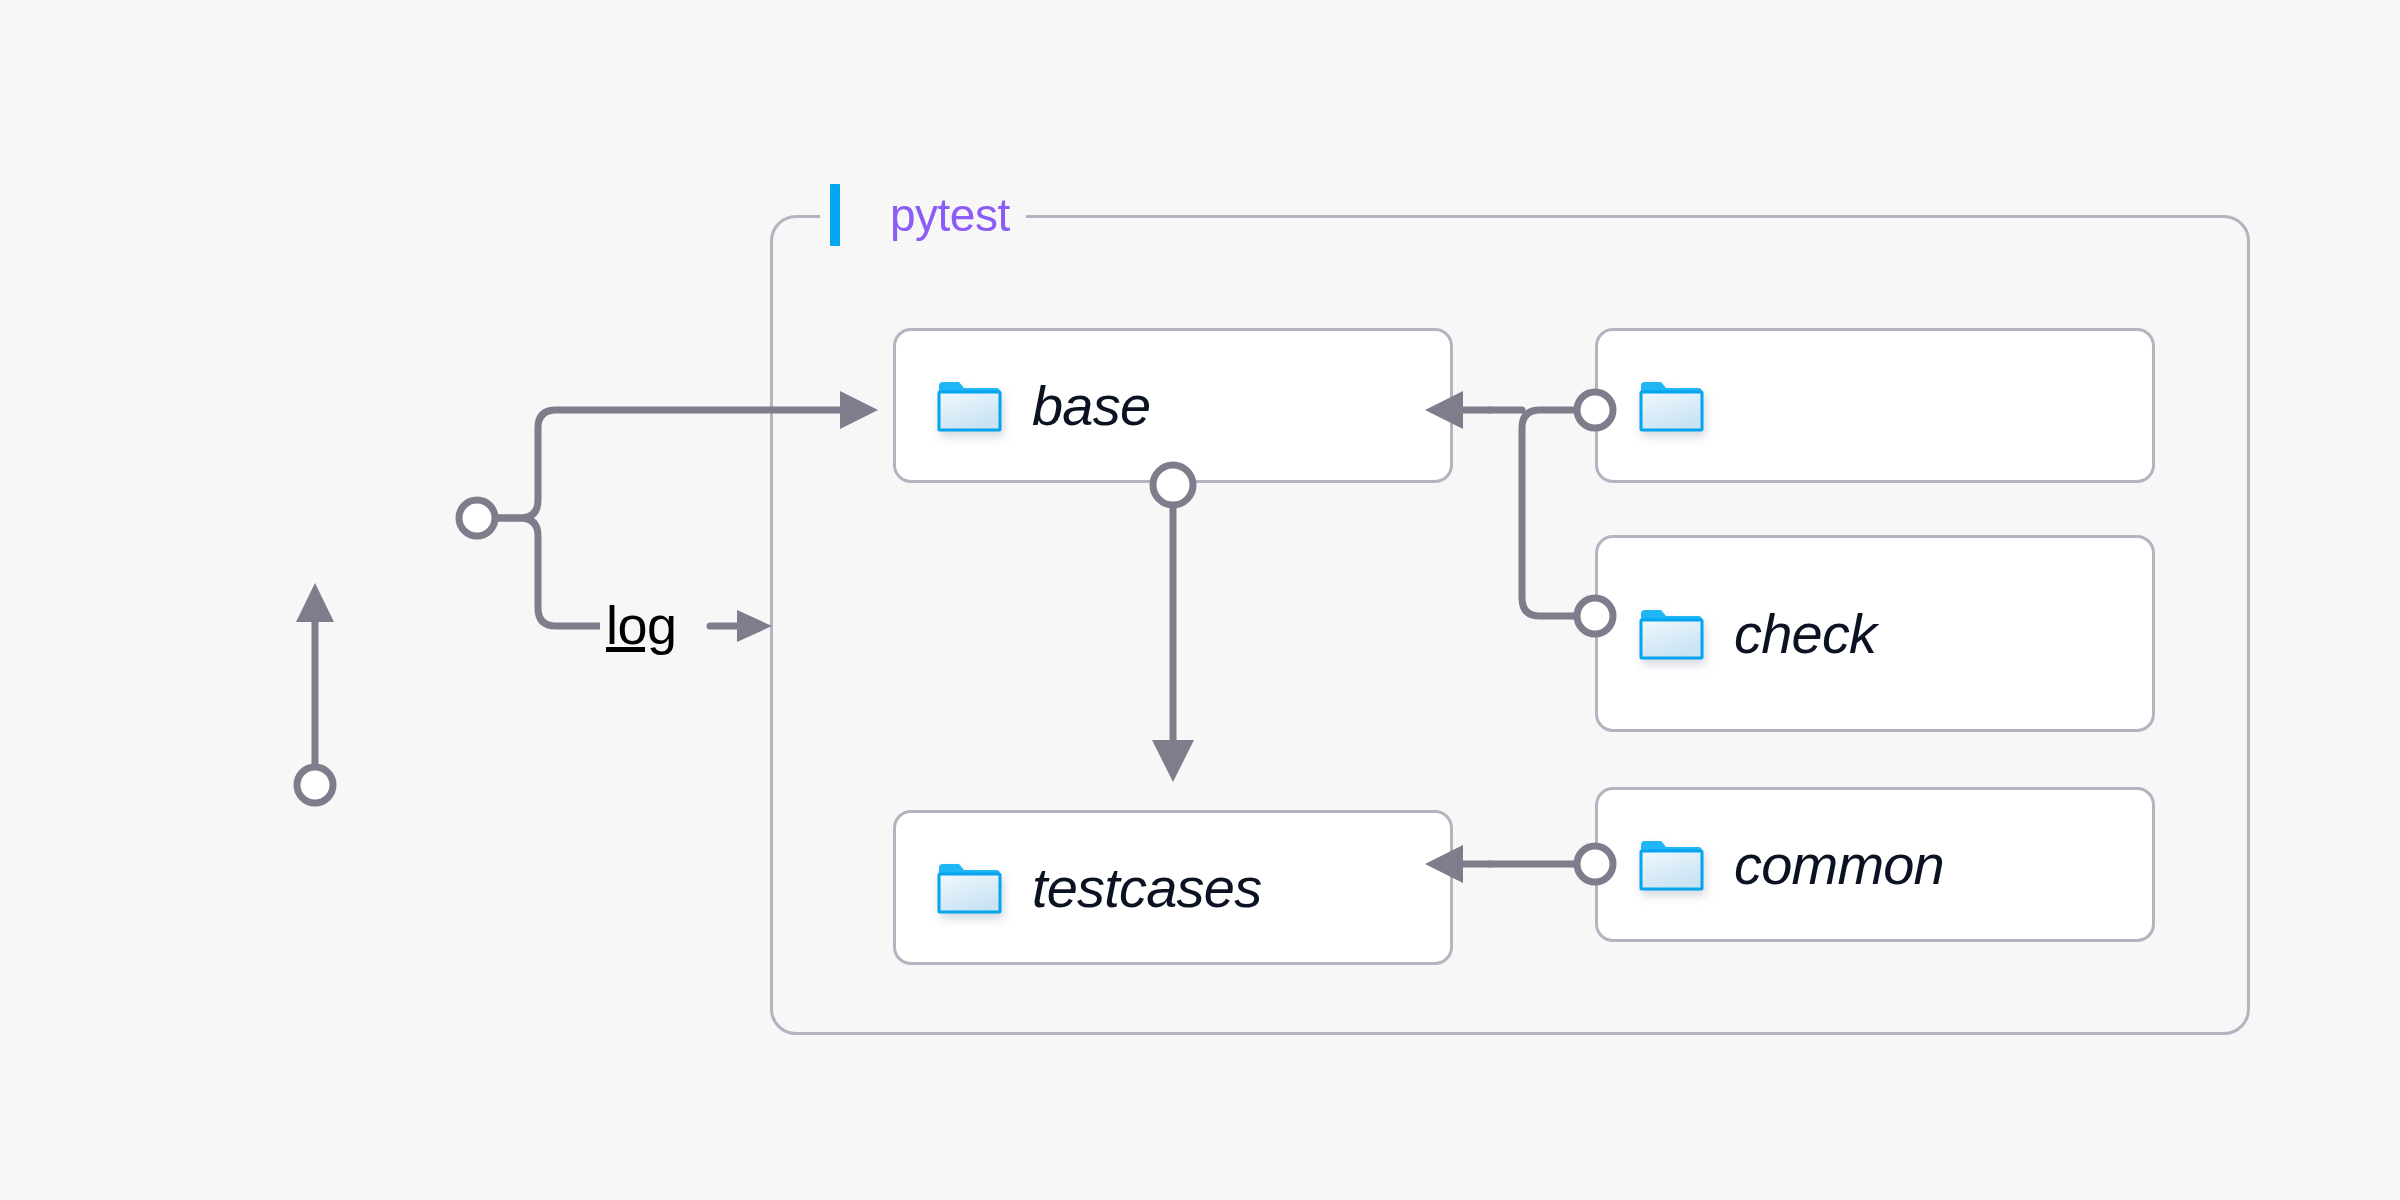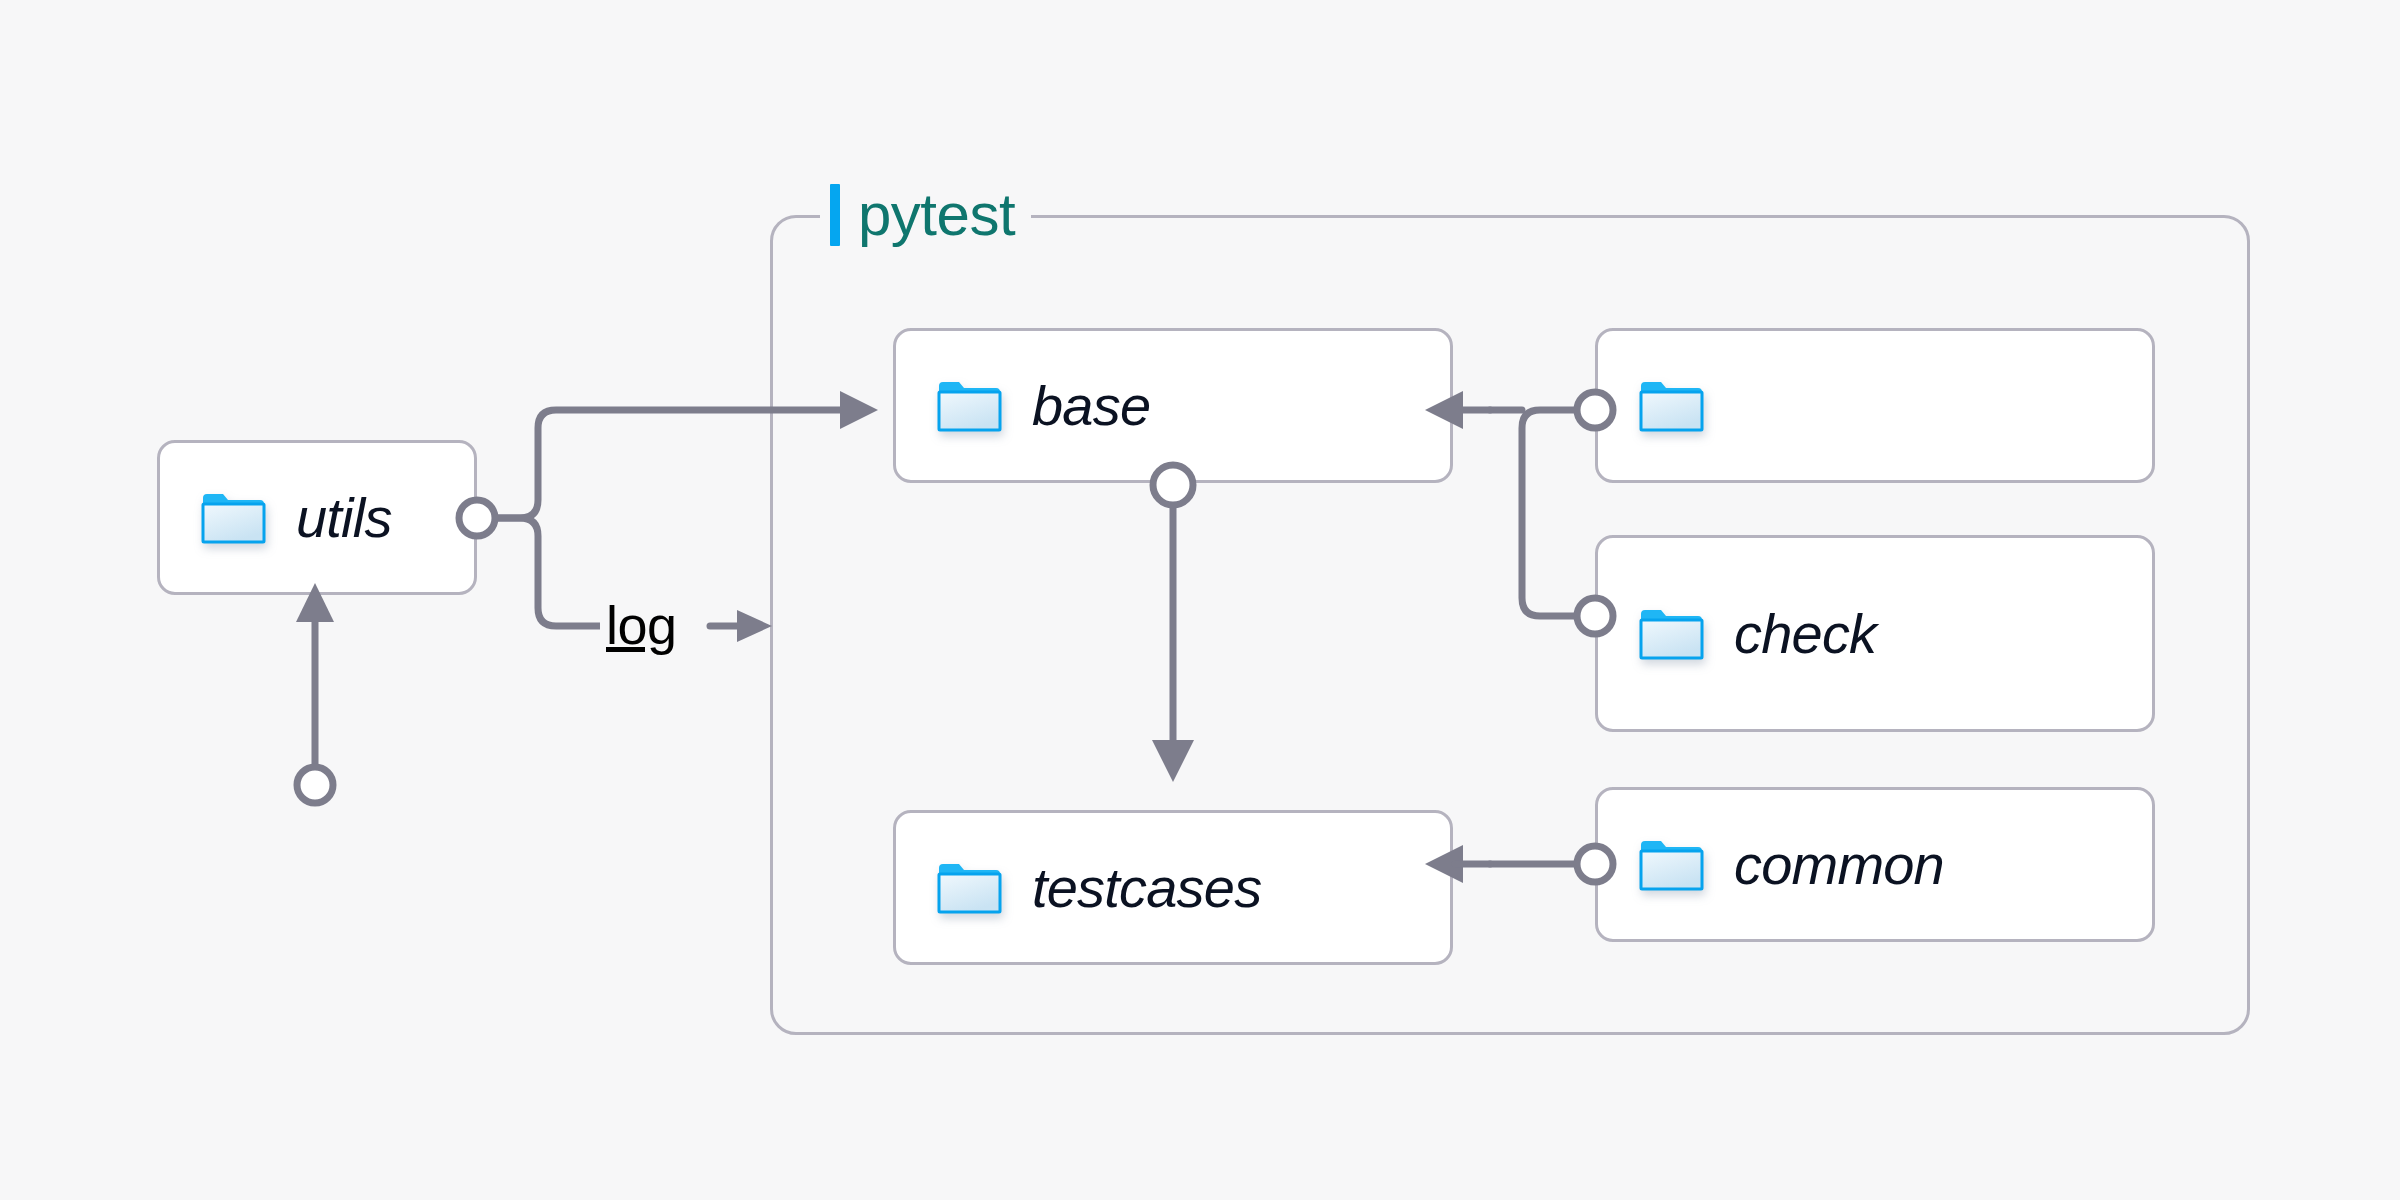--- a/index.html
+++ b/index.html
@@ -40,25 +40,26 @@
     z-index: 6;
   }
   .group-accent-bar {
     width: 10px;
     height: 62px;
     background: #05a6f0;
     border-radius: 1px;
     flex: none;
   }
   .group-label-text {
-    font-size: 60px;
-    color: #0f766e;
+    font-size: 46px;
+    color: #8b5cf6;
     letter-spacing: -0.5px;
     line-height: 1;
     white-space: nowrap;
+    margin-left: 32px;
   }
 
   
   .node {
     position: absolute;
     background: #ffffff;
     border: 3px solid #b5b3bf;
     border-radius: 18px;
     box-sizing: border-box;
     display: flex;
@@ -145,37 +146,20 @@
 
   <svg id="edges-under" viewBox="0 0 2400 1200" xmlns="http://www.w3.org/2000/svg"></svg>
 
   <div class="group-box" style="left:770px; top:215px; width:1480px; height:820px;"></div>
 
   <div class="group-label-wrap" style="left:820px; top:183px;">
     <div class="group-accent-bar"></div>
     <div class="group-label-text">pytest</div>
   </div>
 
-  <div class="node" style="left:157px; top:440px; width:320px; height:155px;">
-    <div class="node-inner">
-      <span class="folder-icon">
-        <svg viewBox="0 0 66 56" xmlns="http://www.w3.org/2000/svg">
-          <defs>
-            <linearGradient id="fg1" x1="0" y1="0" x2="0.5" y2="1">
-              <stop offset="0%" stop-color="#f0f8fd"></stop>
-                <stop offset="100%" stop-color="#c9e3f3"></stop>
-            </linearGradient>
-          </defs>
-          <path d="M3 8 Q3 4 7 4 L23 4 L28 10 L60 10 Q64 10 64 14 L64 16 L3 16 Z" fill="#1fb6f5"></path>
-          <rect x="3" y="14" width="61" height="38" rx="1" fill="url(#fg1)" stroke="#06a3ee" stroke-width="3"></rect>
-        </svg>
-      </span>
-      <span class="node-label">utils</span>
-    </div>
-  </div>
 
 
   <div class="node" style="left:893px; top:328px; width:560px; height:155px;">
     <div class="node-inner">
       <span class="folder-icon">
         <svg viewBox="0 0 66 56" xmlns="http://www.w3.org/2000/svg">
           <defs>
             <linearGradient id="fg3" x1="0" y1="0" x2="0.5" y2="1">
               <stop offset="0%" stop-color="#f0f8fd"></stop>
                 <stop offset="100%" stop-color="#c9e3f3"></stop>

